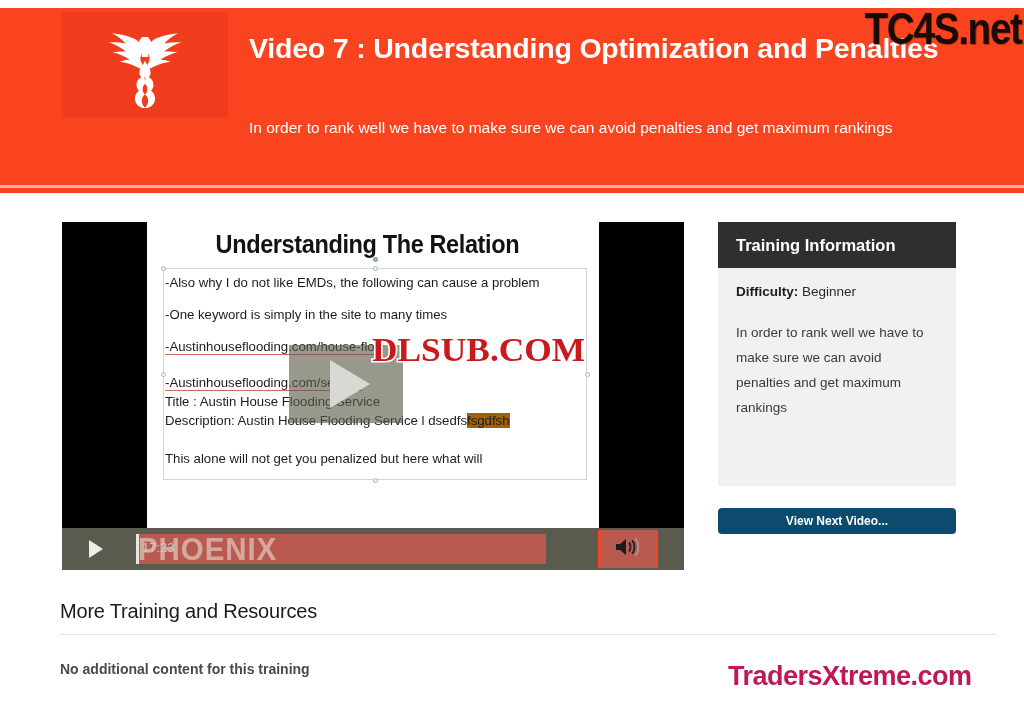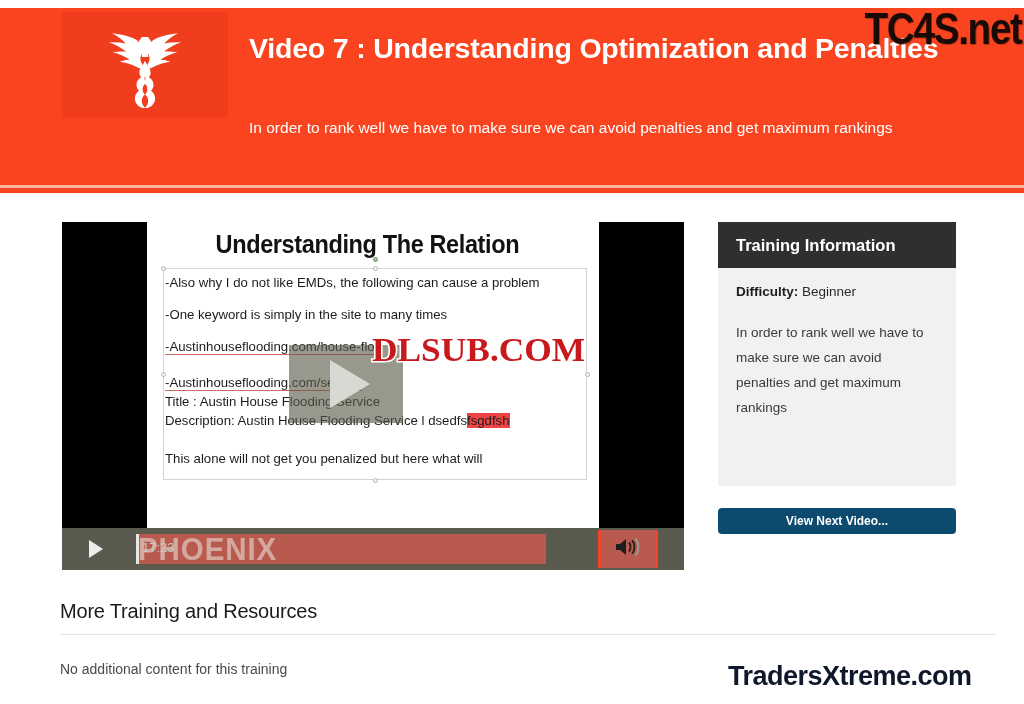--- a/index.html
+++ b/index.html
@@ -72,21 +72,21 @@
     transform: scaleX(0.94); transform-origin: left top;
     text-align: center;
   }
   .slide-body {
     position: absolute; left: 18px; top: 54px; width: 424px;
     font-size: 13.2px; color: #1c1c1c; line-height: 1.0;
   }
   .slide-body .ln { margin-bottom: 19px; white-space: nowrap; }
   .slide-body .tight { margin-bottom: 0px; line-height: 1.45; }
   .slide-body .u { border-bottom: 1px solid #d06a60; }
-  .hl { background: #ef4444; }
+  .hl { background: #a16207; }
   .sel-box {
     position: absolute; left: 16px; top: 46px; width: 424px; height: 212px;
     border: 1px solid #d4d4d4;
   }
   .handle {
     position: absolute; width: 5px; height: 5px;
     border: 1px solid #aeb8ae; background: #f4f6f4; border-radius: 50%;
   }
   .rot-handle {
     position: absolute; width: 5px; height: 5px; border-radius: 50%;
@@ -204,27 +204,27 @@
     position: absolute; left: 60px; top: 600px;
     font-size: 20px; font-weight: normal; color: #1a1a1a;
     letter-spacing: -0.2px;
   }
   .more-rule {
     position: absolute; left: 60px; top: 634px; width: 936px; height: 1px;
     background: #e2e2e2;
   }
   .more-text {
     position: absolute; left: 60px; top: 661px;
-    font-size: 14px; color: #4a4a4a;
+    font-size: 14px; color: #4a4a4a; font-weight: bold;
   }
   .wm-tx {
     position: absolute; left: 728px; top: 661px;
     font-family: "Liberation Sans", sans-serif;
     font-weight: bold; font-size: 27px;
-    color: #0f172a;
+    color: #be185d;
     letter-spacing: -0.5px;
     -webkit-text-stroke: 2.5px #ffffff;
     paint-order: stroke fill;
     z-index: 25;
   }
 </style>
 </head>
 <body>
 
 <div class="page">

